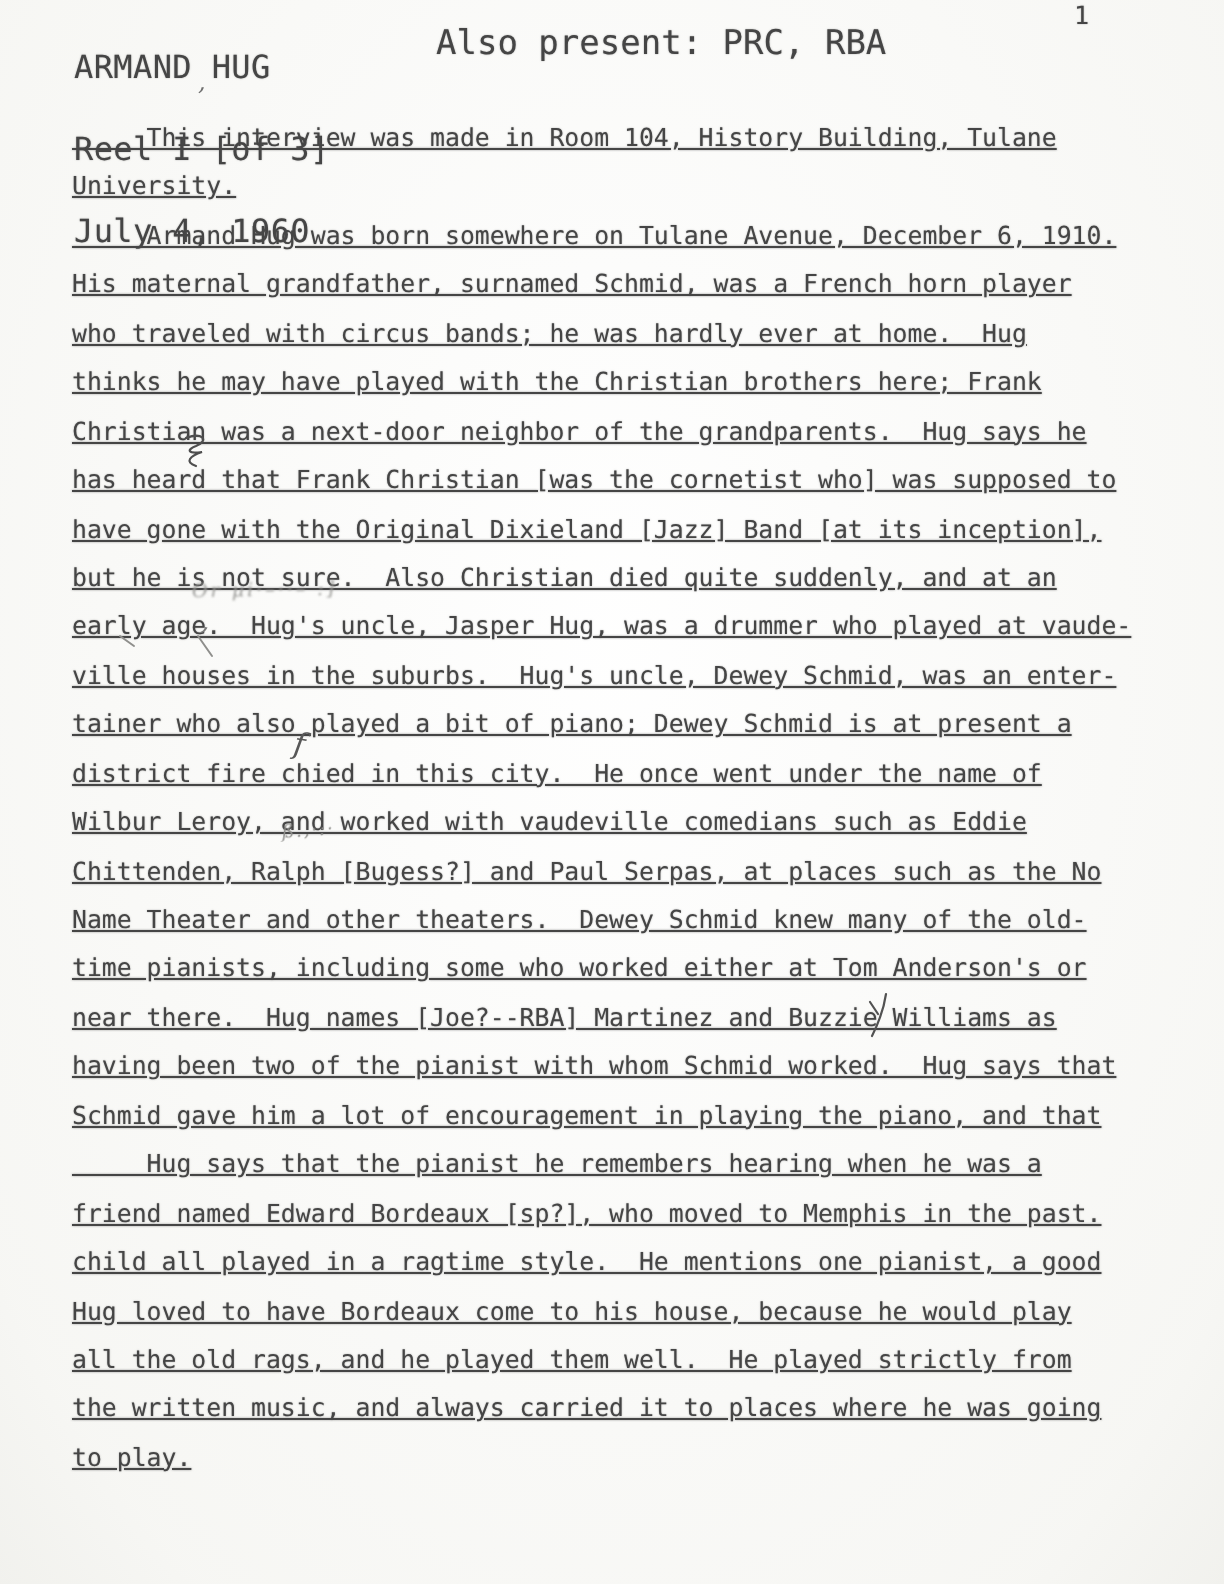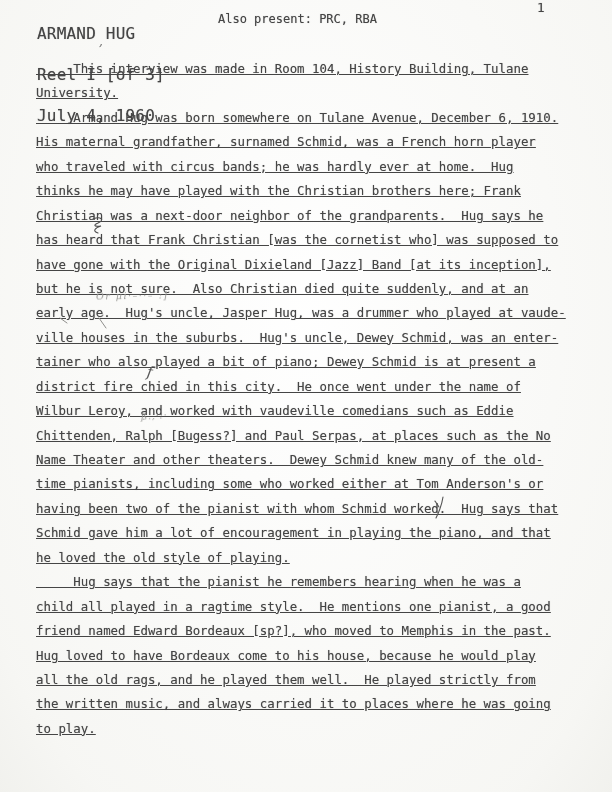--- a/index.html
+++ b/index.html
@@ -28,21 +28,21 @@
     top: 0px;
     font-size: 16px;
     line-height: 13.6px;
     letter-spacing: 0.2px;
     white-space: pre;
   }
   .also-present {
     position: absolute;
     left: 218px;
     top: 12px;
-    font-size: 12px;
+    font-size: 17px;
     white-space: pre;
   }
   .page-number {
     position: absolute;
     left: 537px;
     top: 0px;
     font-size: 12.6px;
   }
   .body-text {
     position: absolute;
@@ -110,26 +110,26 @@
       <div class="line">have gone with the Original Dixieland [Jazz] Band [at its inception],</div>
       <div class="line">but he is not sure.  Also Christian died quite suddenly, and at an</div>
       <div class="line">early age.  Hug's uncle, Jasper Hug, was a drummer who played at vaude-</div>
       <div class="line">ville houses in the suburbs.  Hug's uncle, Dewey Schmid, was an enter-</div>
       <div class="line">tainer who also played a bit of piano; Dewey Schmid is at present a</div>
       <div class="line">district fire chied in this city.  He once went under the name of</div>
       <div class="line">Wilbur Leroy, and worked with vaudeville comedians such as Eddie</div>
       <div class="line">Chittenden, Ralph [Bugess?] and Paul Serpas, at places such as the No</div>
       <div class="line">Name Theater and other theaters.  Dewey Schmid knew many of the old-</div>
       <div class="line">time pianists, including some who worked either at Tom Anderson's or</div>
+      <div class="line">near there.  Hug names [Joe?--RBA] Martinez and Buzzie Williams as</div>
       <div class="line">having been two of the pianist with whom Schmid worked.  Hug says that</div>
       <div class="line">Schmid gave him a lot of encouragement in playing the piano, and that</div>
-      <div class="line">he loved the old style of playing.</div>
       <div class="line">     Hug says that the pianist he remembers hearing when he was a</div>
+      <div class="line">friend named Edward Bordeaux [sp?], who moved to Memphis in the past.</div>
       <div class="line">child all played in a ragtime style.  He mentions one pianist, a good</div>
-      <div class="line">friend named Edward Bordeaux [sp?], who moved to Memphis in the past.</div>
       <div class="line">Hug loved to have Bordeaux come to his house, because he would play</div>
       <div class="line">all the old rags, and he played them well.  He played strictly from</div>
       <div class="line">the written music, and always carried it to places where he was going</div>
       <div class="line">to play.</div>
     </div>
 
   </div>
 
   <span class="ann ann-stray-comma">,</span>
 

